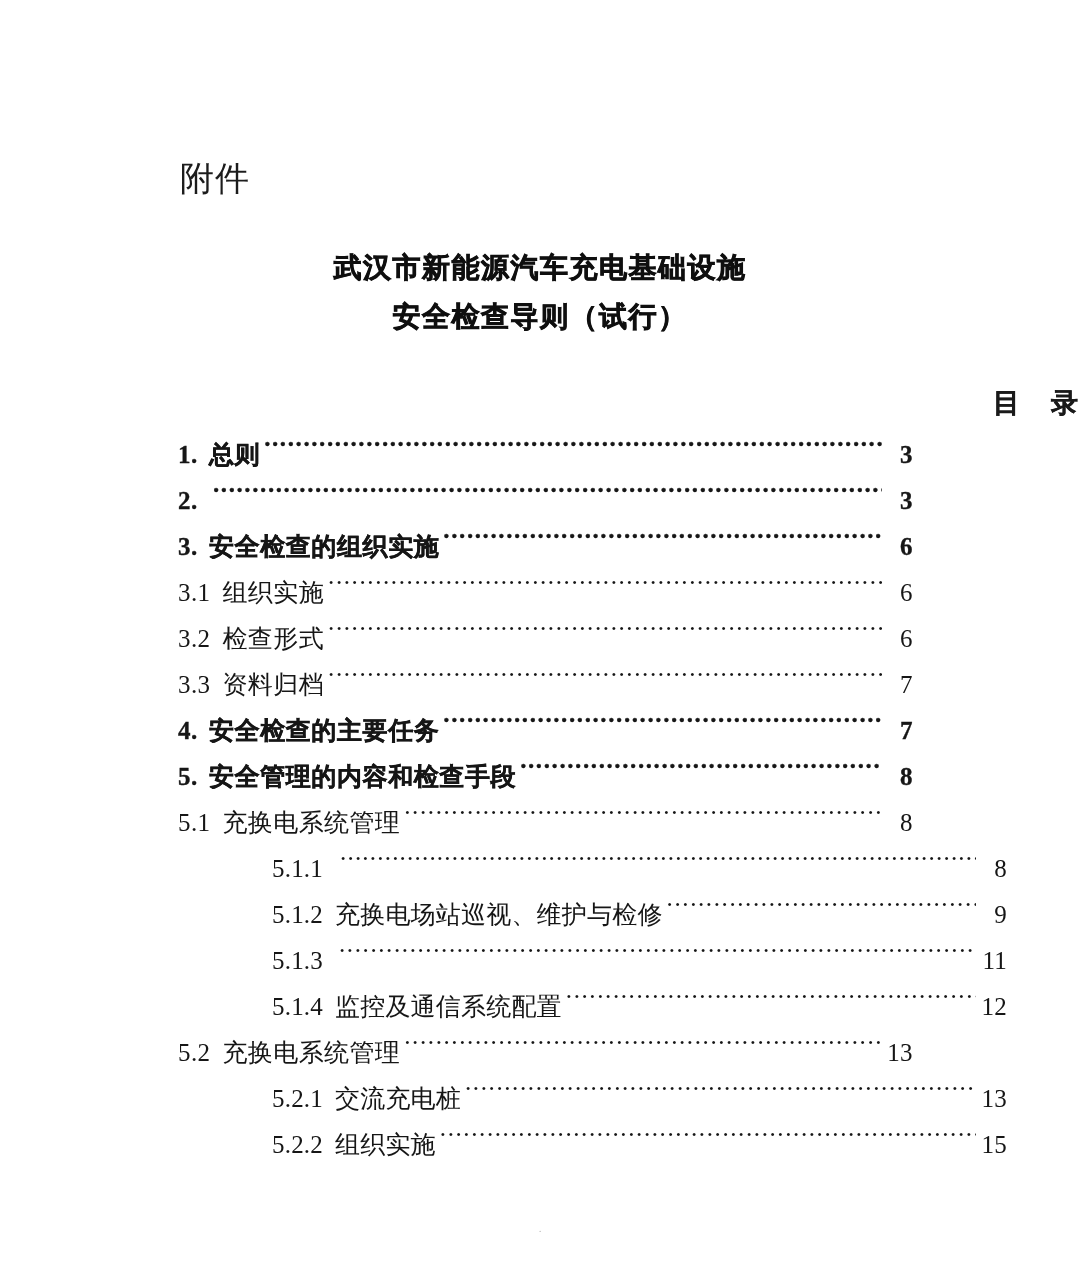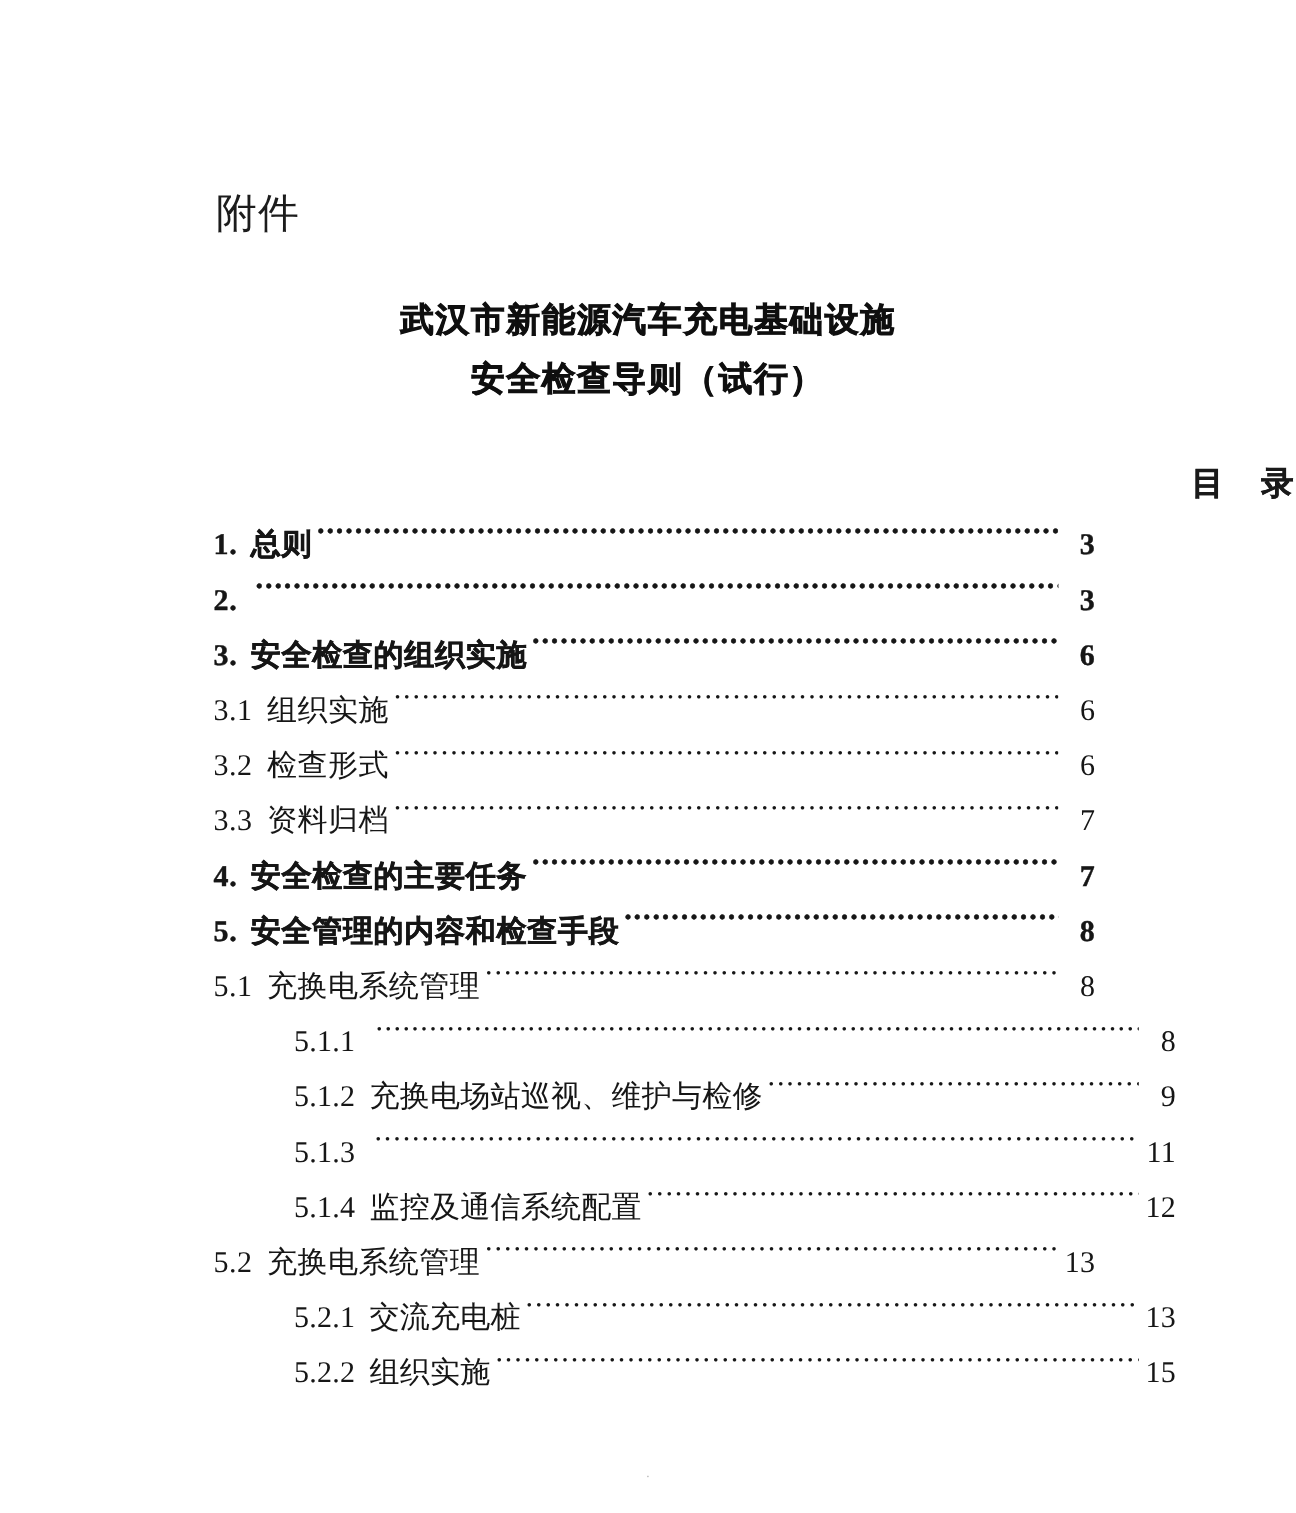--- a/index.html
+++ b/index.html
@@ -129,21 +129,21 @@
   .toc-entry.level-1 .num { padding-right: 11px; }
 
   
   .toc-entry.level-2 {
     letter-spacing: 0.4px;
   }
   .toc-entry.level-2 .num { padding-right: 12px; }
 
   
   .toc-entry.level-3 {
-    margin-left: 67px;
+    margin-left: 94px;
     letter-spacing: 0.2px;
   }
   .toc-entry.level-3 .num { padding-right: 12px; }
 
   
   .toc-entry.tight .leader { margin-left: 5px; }
   .toc-entry.tight .leader::before { letter-spacing: 1.2px; }
 
   
   .footer-mark {

